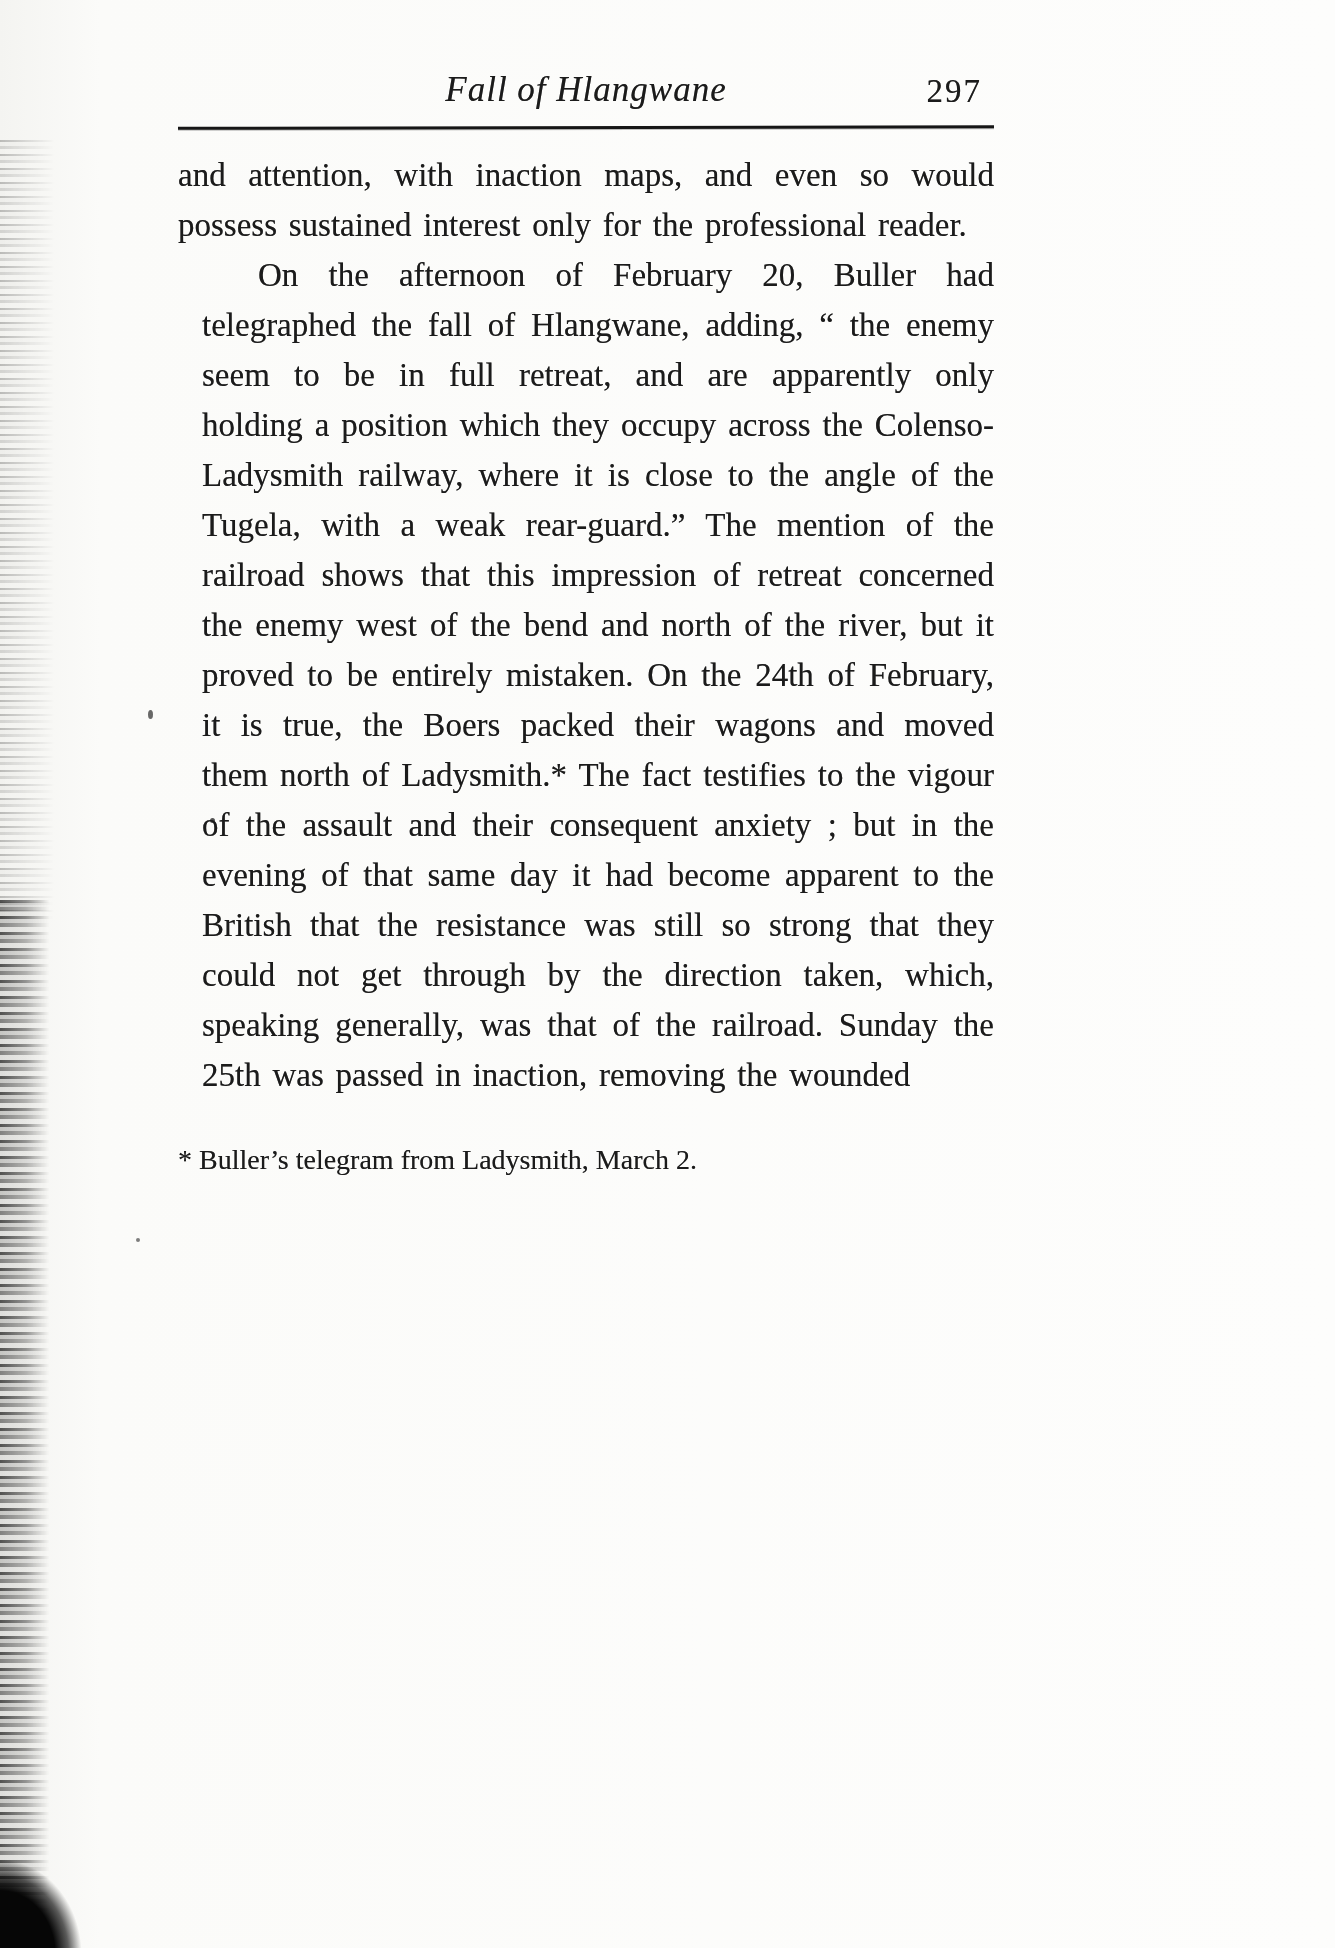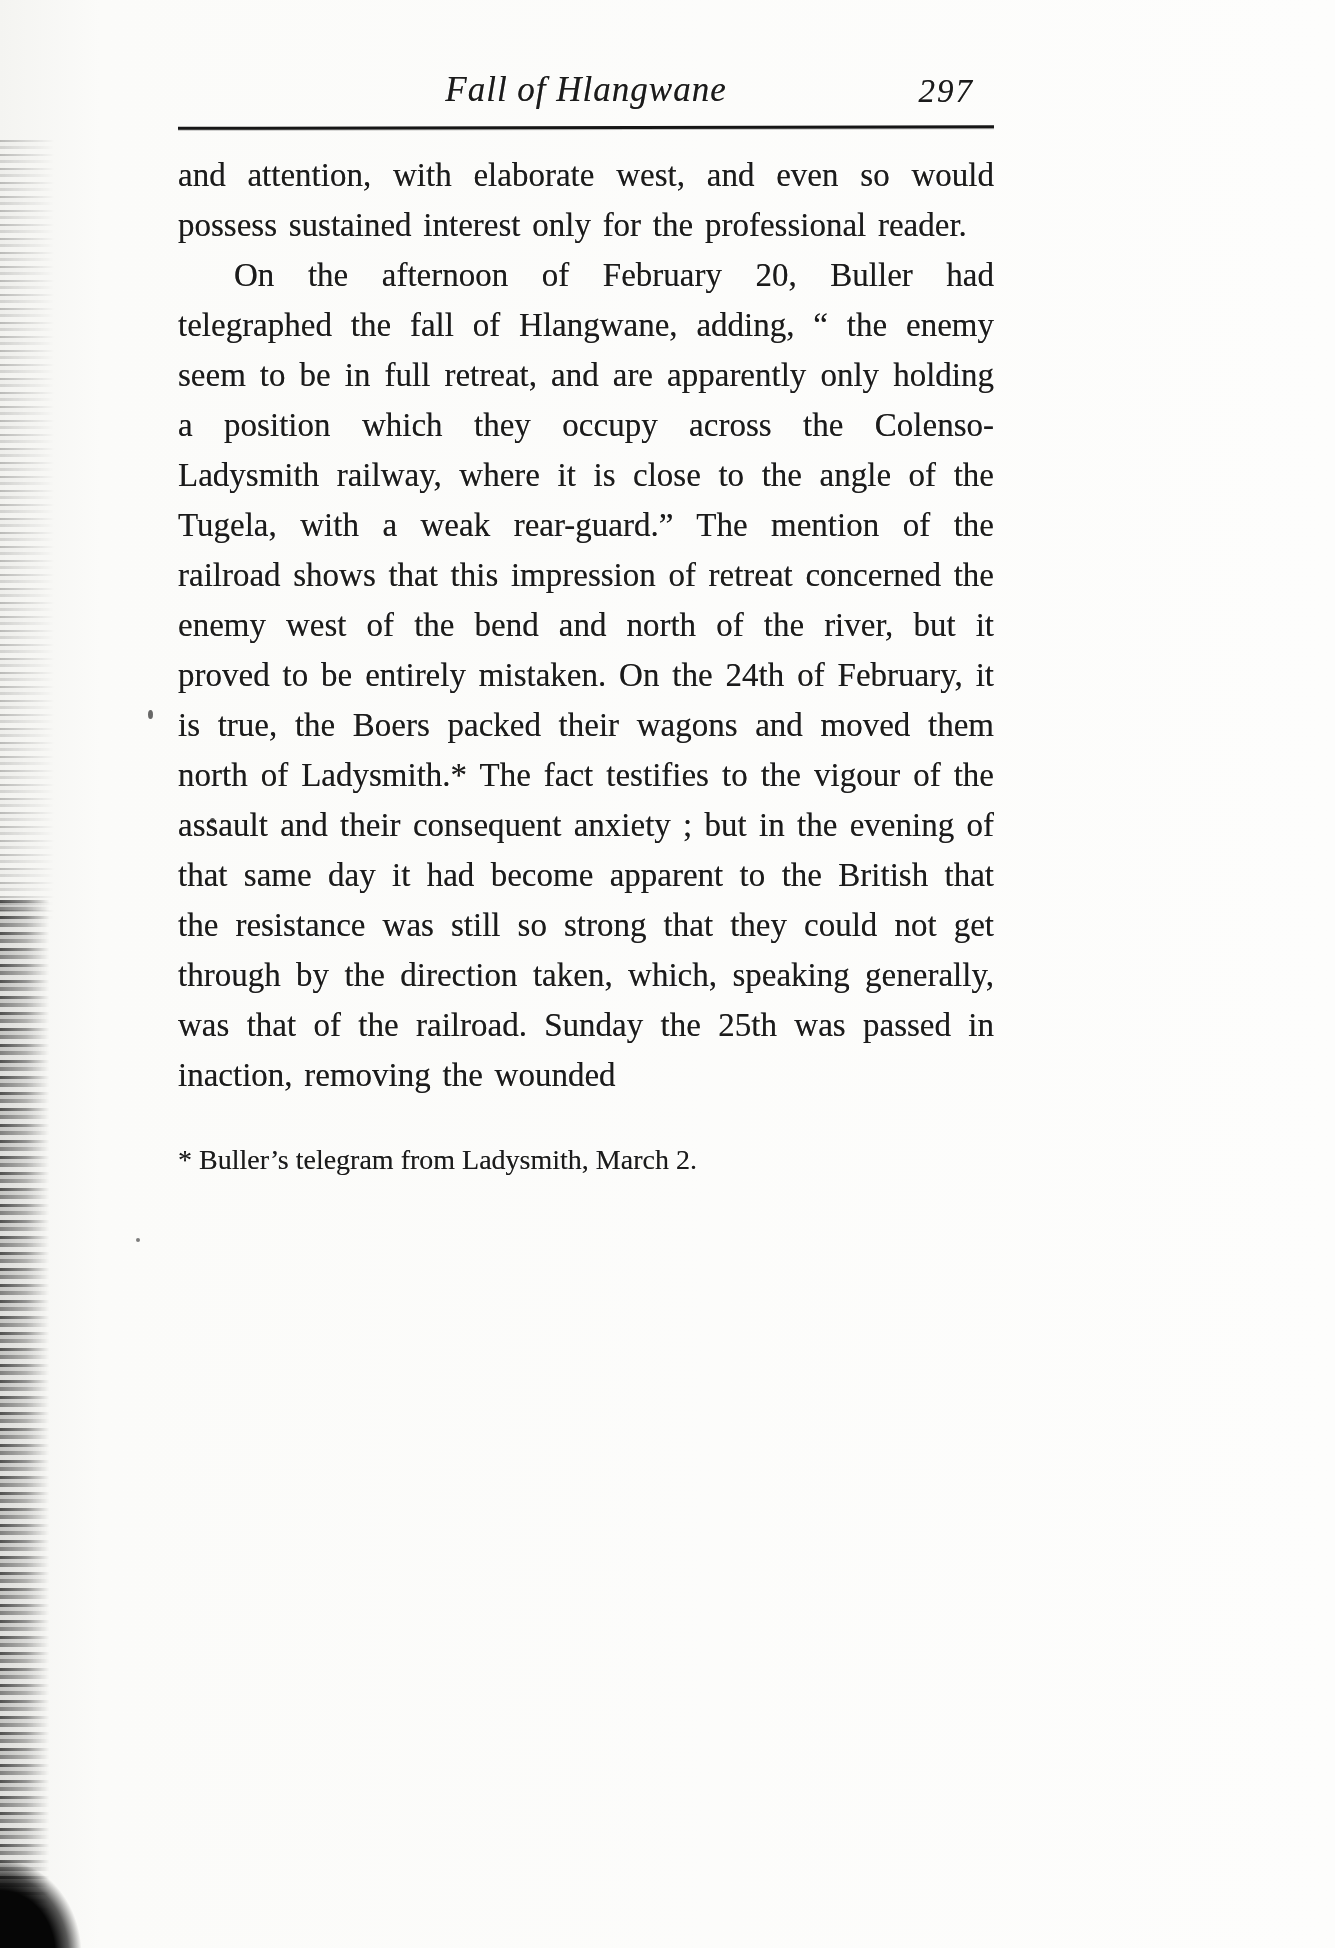--- a/index.html
+++ b/index.html
@@ -73,43 +73,42 @@
     left: 50%;
     transform: translateX(-50%);
     font-style: italic;
     font-size: 35px;
     letter-spacing: 1px;
     white-space: nowrap;
     text-shadow: 0 0 0.6px rgba(10,10,10,0.55);
   }
   .pagenum {
     position: absolute;
-    right: 20px; top: 3px;
+    right: 12px; top: 3px;
     font-size: 33px;
     letter-spacing: 2px;
     text-shadow: 0 0 0.6px rgba(10,10,10,0.55);
-    font-style: italic;
   }
   .rule {
     height: 3px;
     background: #161616;
     margin-top: 6px;
     transform: rotate(-0.12deg);
     box-shadow: 0 1px 0 rgba(20,20,20,0.25);
   }
   .body-text {
     margin-top: 21px;
     font-size: 33px;
     line-height: 50px;
     text-align: justify;
     word-spacing: 3.5px;
     text-shadow: 0 0 0.6px rgba(10,10,10,0.55);
   }
   .body-text p { margin: 0; }
-  .body-text p.indent { text-indent: 56px; }
+  .body-text p.indent { text-indent: 56px; margin-left: 24px; }
   .footnote {
     margin-top: 44px;
     font-size: 28px;
     text-align: left;
     text-shadow: 0 0 0.5px rgba(10,10,10,0.5);
   }
 </style>
 </head>
 <body>
 
@@ -125,20 +124,20 @@
   <div class="content">
 
     <div class="header">
       <span class="title">Fall of Hlangwane</span>
       <span class="pagenum">297</span>
     </div>
 
     <div class="rule"></div>
 
     <div class="body-text">
-      <p>and attention, with elaborate west, and even so would possess sustained interest only for the professional reader.</p>
+      <p>and attention, with inaction maps, and even so would possess sustained interest only for the professional reader.</p>
       <p class="indent">On the afternoon of February 20, Buller had telegraphed the fall of Hlangwane, adding, “ the enemy seem to be in full retreat, and are apparently only holding a position which they occupy across the Colenso-Ladysmith railway, where it is close to the angle of the Tugela, with a weak rear-guard.” The mention of the railroad shows that this impression of retreat concerned the enemy west of the bend and north of the river, but it proved to be entirely mistaken. On the 24th of February, it is true, the Boers packed their wagons and moved them north of Ladysmith.* The fact testifies to the vigour of the assault and their consequent anxiety ; but in the evening of that same day it had become apparent to the British that the resistance was still so strong that they could not get through by the direction taken, which, speaking generally, was that of the railroad. Sunday the 25th was passed in inaction, removing the wounded</p>
     </div>
 
     <p class="footnote">* Buller’s telegram from Ladysmith, March 2.</p>
 
   </div>
 </div>
 
 </body></html>

